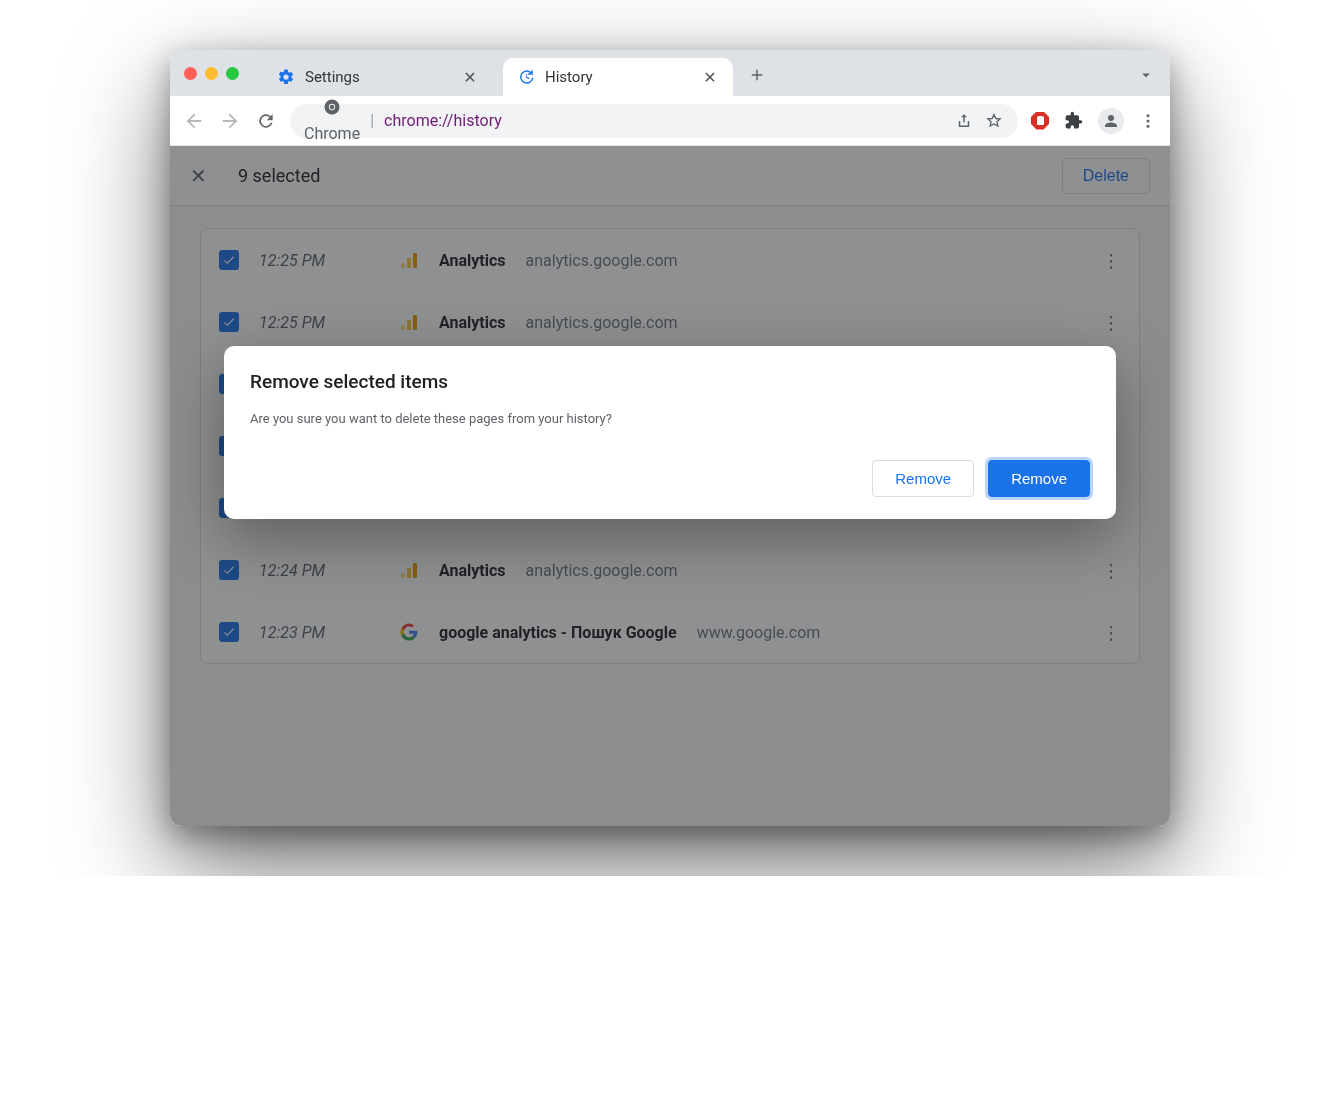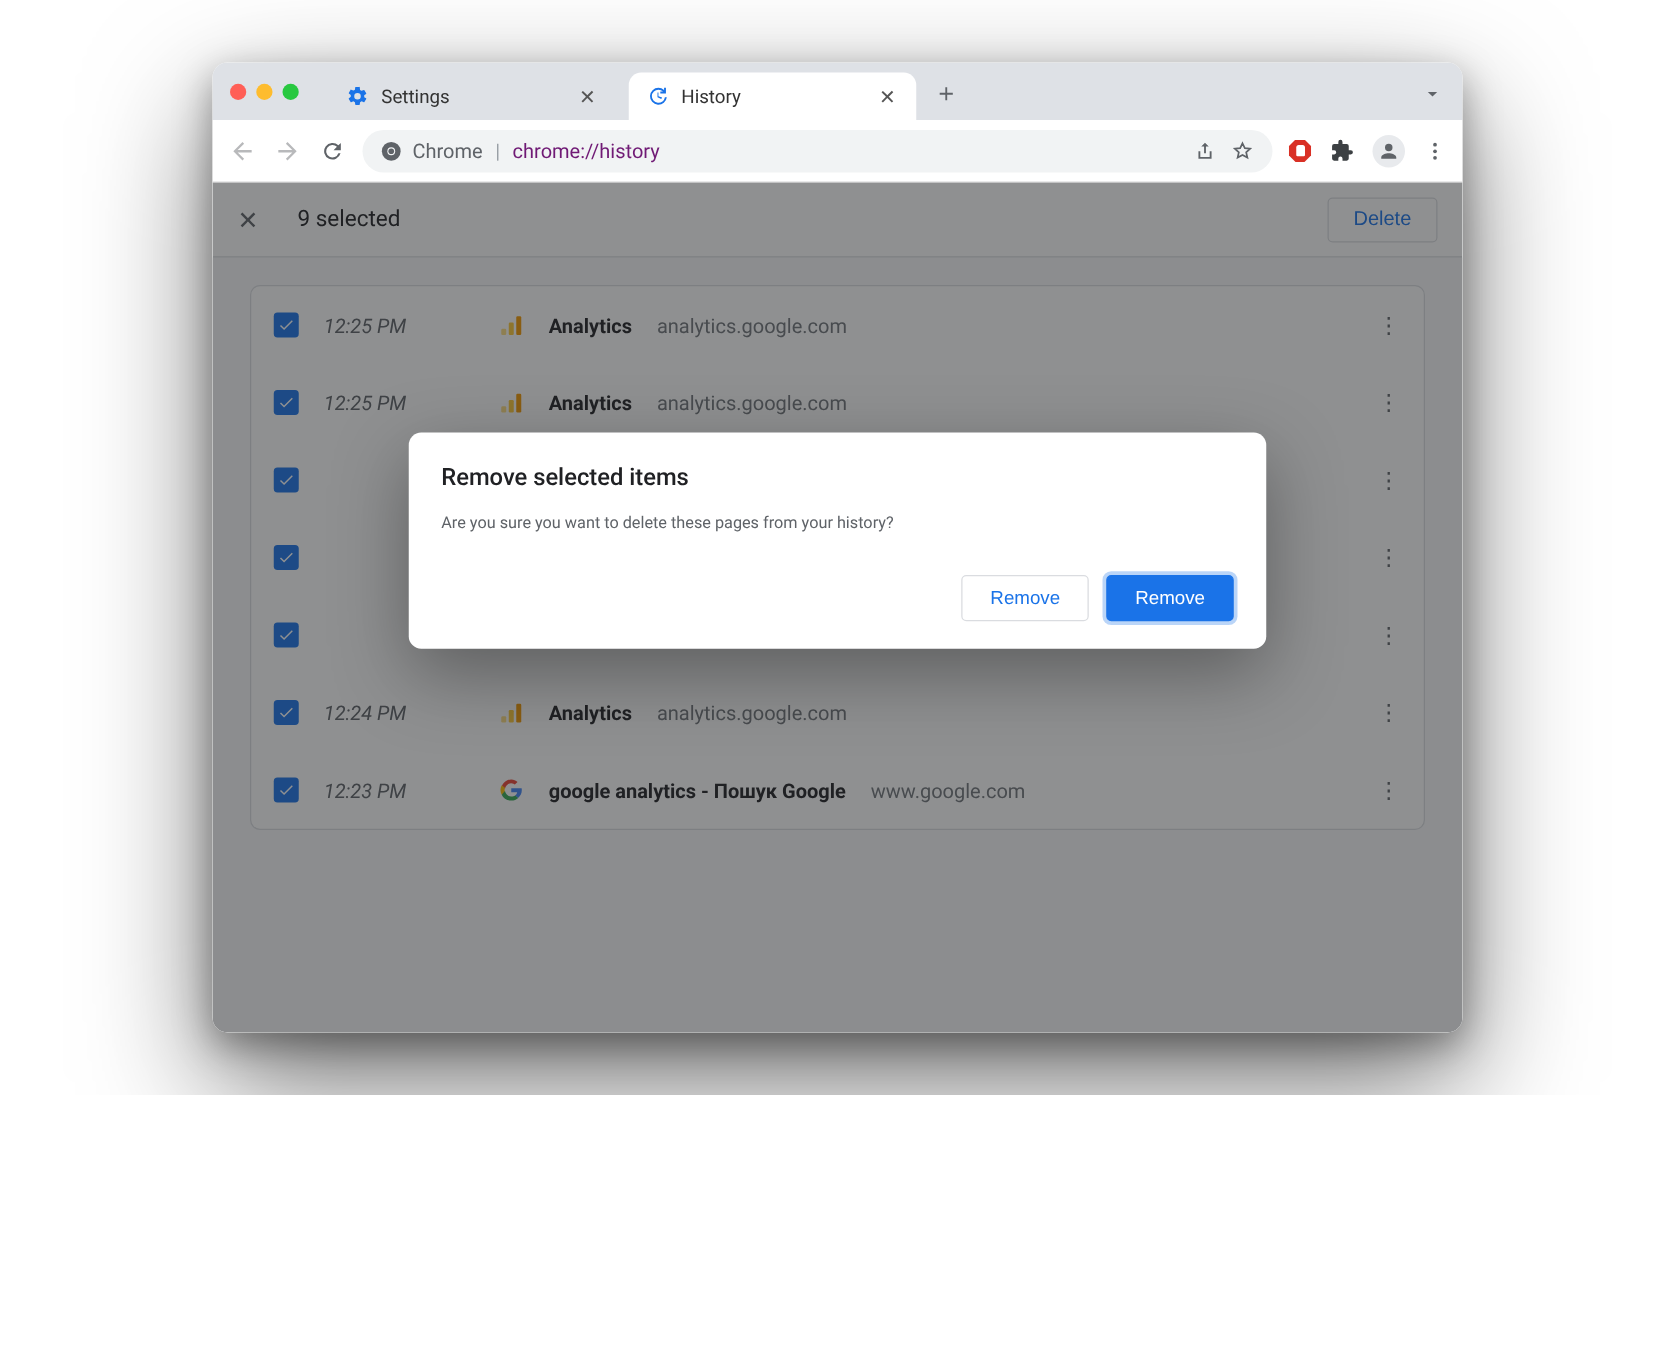--- a/index.html
+++ b/index.html
@@ -70,21 +70,21 @@
     height: 34px;
     background: #f1f3f4;
     border-radius: 17px;
     display: flex;
     align-items: center;
     padding: 0 14px;
     gap: 10px;
     color: #202124;
     font-size: 16px;
   }
-  .omnibox .chrome-chip { display:flex; align-items:center; gap:8px; color:#5f6368; }
+  .omnibox .chrome-chip { display:flex; align-items:center; gap:8px; color:#5f6368;flex-direction:column; }
   .omnibox .divider { color:#9aa0a6; }
   .omnibox .url-path { color:#701a75; }
   .toolbar-right { display:flex; align-items:center; gap:14px; }
   .icon { width:20px; height:20px; display:flex; align-items:center; justify-content:center; }
   
   .content {
     position: relative;
     background: #f8f9fa;
     min-height: 680px;
   }
@@ -152,21 +152,21 @@
   .ga-bars .b3 { height:15px; background:#f29900; }
   
   .google-g { width:18px; height:18px; }
   
   .dialog {
     position:absolute;
     z-index: 10;
     left: 50%;
     top: 200px;
     transform: translateX(-50%);
-    width: 686px;
+    width: 892px;
     background: #fff;
     border-radius: 10px;
     box-shadow: 0 20px 60px rgba(0,0,0,0.35);
     padding: 24px 26px 22px 26px;
   }
   .dialog h2 { font-size: 19px; font-weight:500; color:#202124; margin-bottom: 18px; }
   .dialog p { font-size: 13px; color:#5f6368; margin-bottom: 34px; }
   .dialog-actions { display:flex; justify-content:flex-end; gap:14px; }
   .btn-cancel {
     border:1px solid #dadce0; background:#fff; color:#1a73e8;

